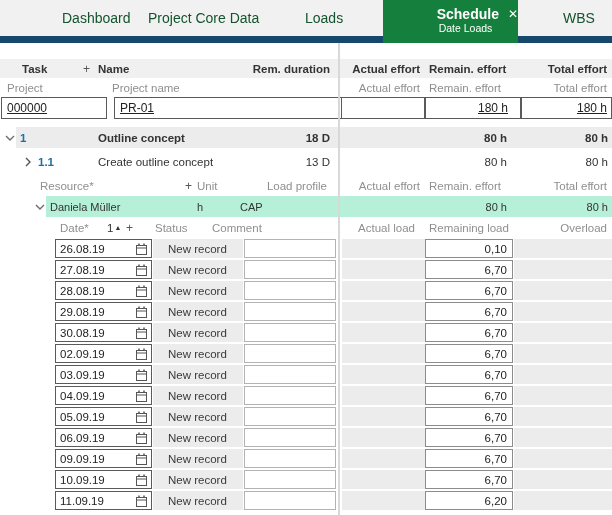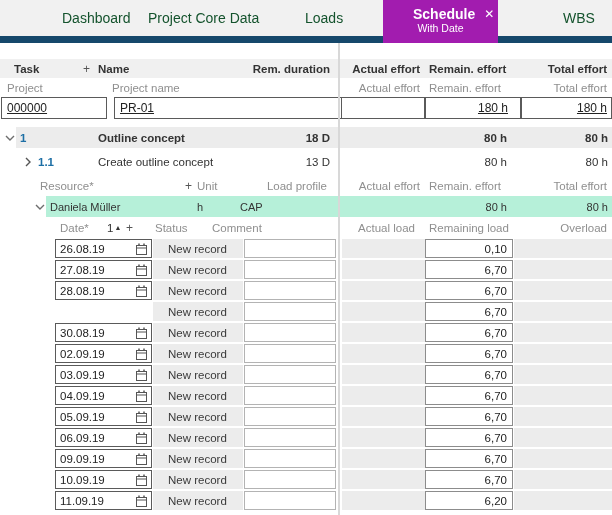--- a/index.html
+++ b/index.html
@@ -4,21 +4,21 @@
 <style>
   html,body{margin:0;padding:0;background:#fff;}
   .app{position:relative;width:612px;height:515px;overflow:hidden;background:#fff;
        font-family:"Liberation Sans",sans-serif;color:#333;}
 
   
   .tabbar{position:absolute;left:0;top:0;width:612px;height:36px;background:#f1f1f1;}
   .navybar{position:absolute;left:0;top:36px;width:612px;height:7px;background:#16486b;}
   .tab{position:absolute;top:0;height:36px;line-height:36px;font-size:14px;color:#14532d;cursor:default;white-space:nowrap;}
   .tab.t0{left:62px;} .tab.t1{left:148px;} .tab.t2{left:305px;} .tab.t4{left:563px;}
-  .activetab{position:absolute;left:383px;top:0;width:115px;height:43px;background:#a21caf;color:#fff;z-index:2;}
+  .activetab{position:absolute;left:383px;top:0;width:105px;height:43px;background:#15803d;color:#fff;z-index:2;padding-left:30px;}
   .activetab .row1{display:flex;align-items:center;padding-top:6px;}
   .burger{margin-left:7px;width:15px;}
   .burger .bar{height:2px;background:#fff;margin:2px 0;}
   .activetab .tlabel{margin-left:8px;font-size:14px;font-weight:bold;}
   .activetab .close{margin-left:9px;font-size:12px;line-height:12px;}
   .activetab .row2{text-align:center;font-size:10.5px;margin-top:0px;}
 
   
   .vdiv{position:absolute;left:338px;top:43px;width:2px;height:472px;background:#d8d8d8;z-index:4;}
 
@@ -77,27 +77,27 @@
   <div class="tab t4">WBS</div>
 
   <div class="activetab">
     <div class="row1">
       <span class="burger">
         <span class="bar"></span><span class="bar"></span><span class="bar"></span>
       </span>
       <span class="tlabel">Schedule</span>
       <span class="close">✕</span>
     </div>
-    <div class="row2">With Date</div>
+    <div class="row2">Date Loads</div>
   </div>
 
   <div class="vdiv"></div>
 
   <div class="row hdr1">
-    <span class="abs b" style="left:14px">Task</span>
+    <span class="abs b" style="left:22px">Task</span>
     <span class="abs plus" style="left:83px">+</span>
     <span class="abs b" style="left:98px">Name</span>
     <span class="abs b ra" style="left:230px;width:100px">Rem. duration</span>
     <span class="abs b ra" style="left:345px;width:75px">Actual effort</span>
     <span class="abs b" style="left:429px">Remain. effort</span>
     <span class="abs b ra" style="left:530px;width:77px">Total effort</span>
   </div>
 
   <div class="row hdr2 muted">
     <span class="abs" style="left:7px">Project</span>
@@ -247,20 +247,31 @@
     <div class="cell d-comment">
           <span></span>
         </div>
     <div class="cell d-actual"></div>
     <div class="cell d-remain">
           <span>6,70</span>
         </div>
     <div class="cell d-over"></div>
   </div>
       <div class="lrow">
+    <div class="cell d-date">
+      <span>29.08.19</span>
+      <span class="calicon">
+        <svg width="11" height="12" viewBox="0 0 11 12">
+              <rect x="0.5" y="2.5" width="10" height="9" fill="none" stroke="#555"></rect>
+              <line x1="0.5" y1="5" x2="10.5" y2="5" stroke="#555"></line>
+              <line x1="3" y1="0.5" x2="3" y2="3" stroke="#555" stroke-width="1.5"></line>
+              <line x1="8" y1="0.5" x2="8" y2="3" stroke="#555" stroke-width="1.5"></line>
+            </svg>
+      </span>
+    </div>
     <div class="cell d-status">
           <span>New record</span>
         </div>
     <div class="cell d-comment">
           <span></span>
         </div>
     <div class="cell d-actual"></div>
     <div class="cell d-remain">
           <span>6,70</span>
         </div>

